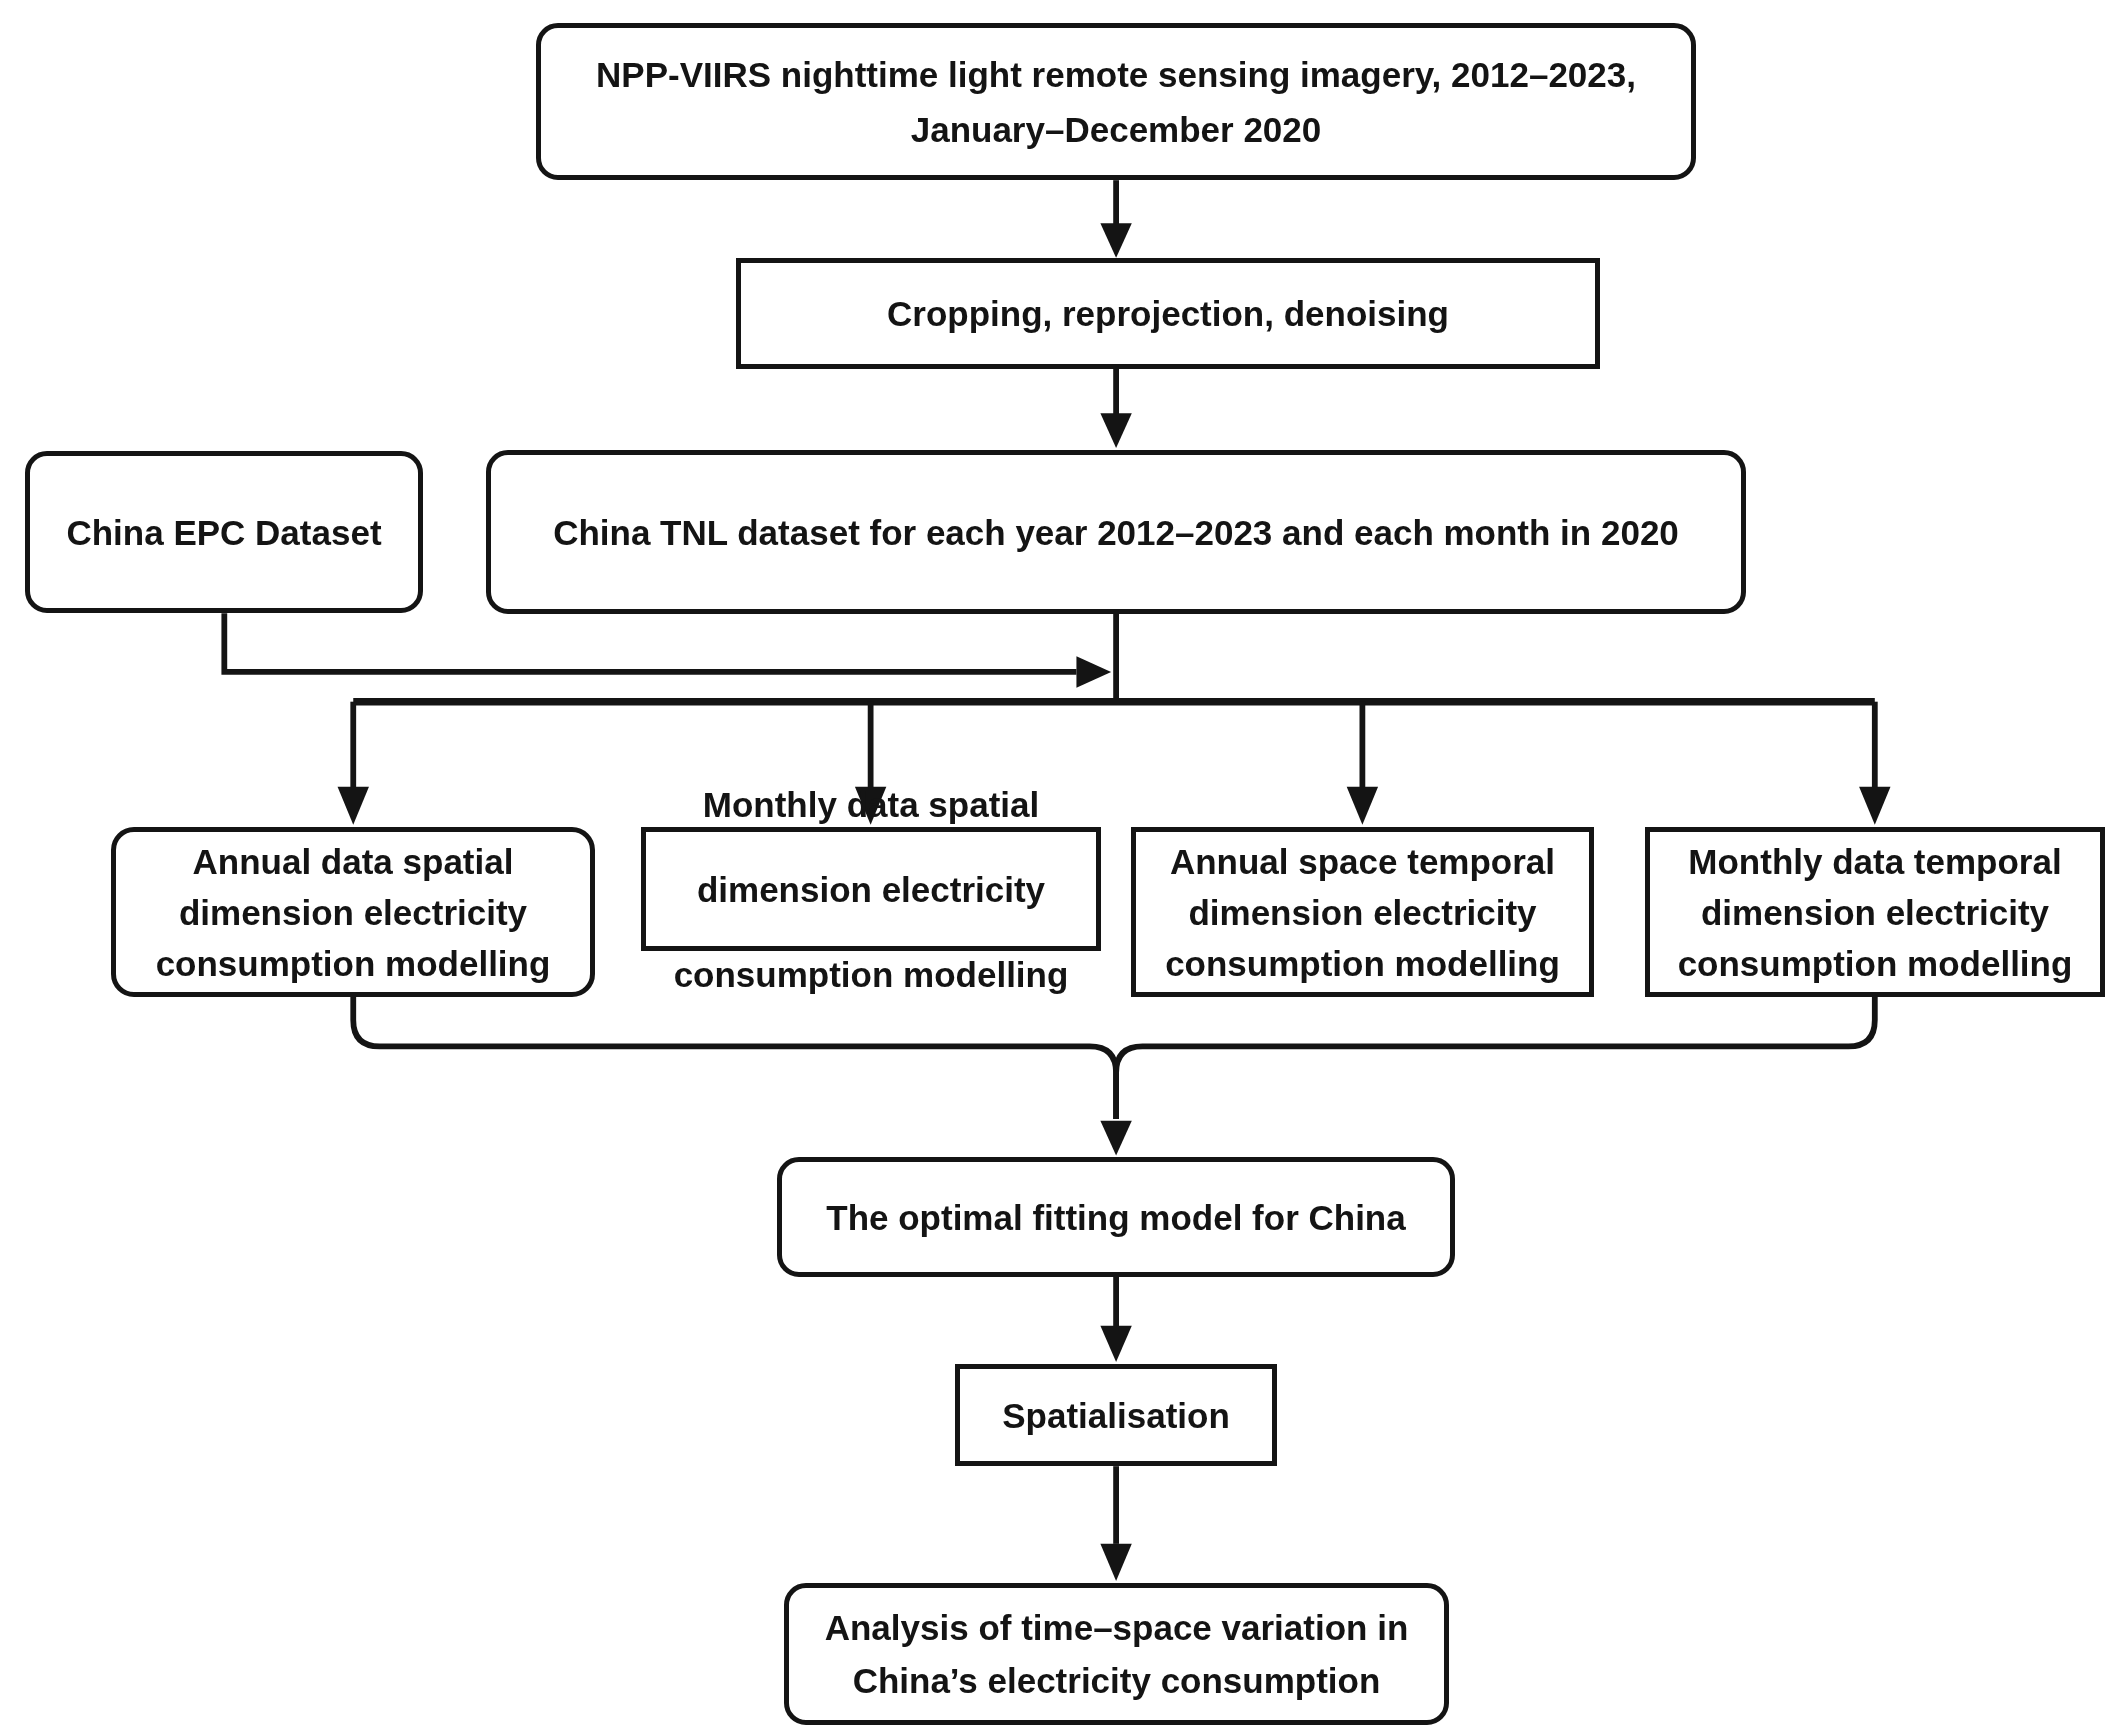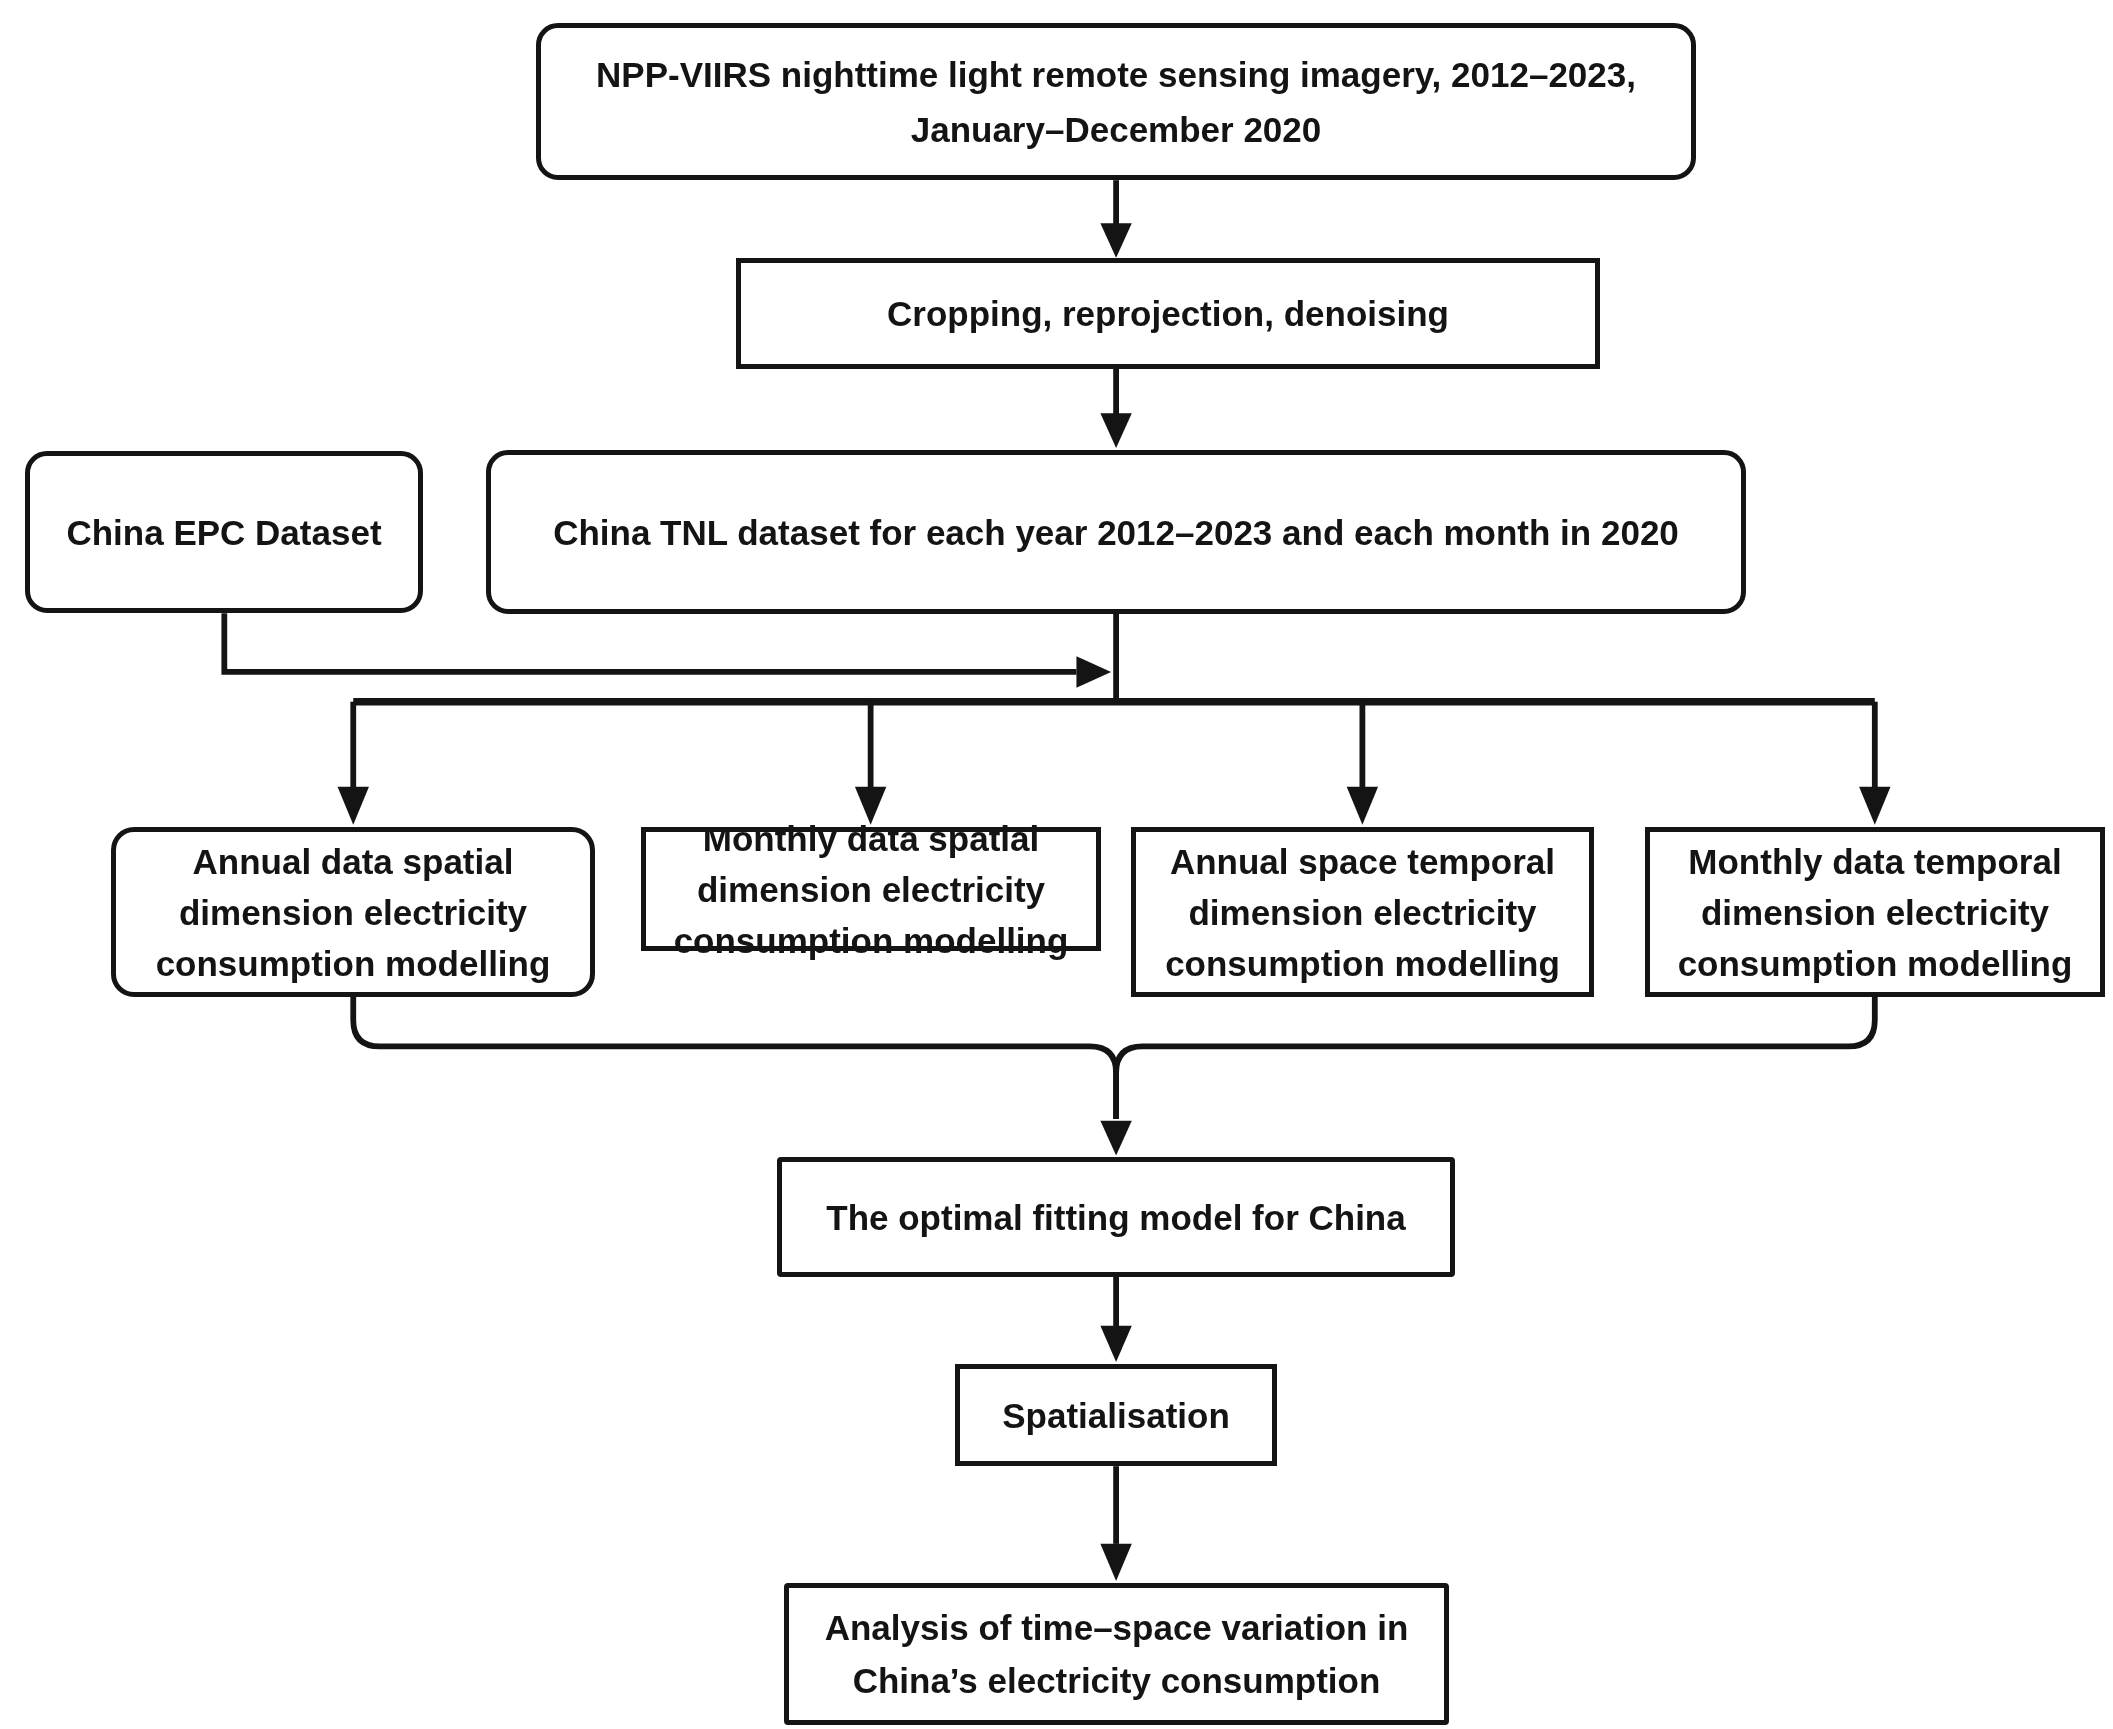--- a/index.html
+++ b/index.html
@@ -42,29 +42,29 @@
     align-items:center;
     justify-content:center;
     text-align:center;
     font-weight:700;
     font-size:35px;
     line-height:51px;
     color:var(--text);
   }
   .node .line{display:block;white-space:nowrap;}
   .terminator{border-radius:22px;}
-  .terminator-sm{border-radius:4px;}
+  .terminator-sm{border-radius:22px;}
 
   
   .n-imagery      {left:536px;  top:23px;   width:1160px; height:157px; line-height:55px;}
   .n-preprocess   {left:736px;  top:258px;  width:864px;  height:111px;}
   .n-epc          {left:25px;   top:451px;  width:398px;  height:162px;}
   .n-tnl          {left:486px;  top:450px;  width:1260px; height:164px;text-align:center;}
   .n-model-a      {left:111px;  top:827px; width:484px;  height:170px;border-radius:23px;}
-  .n-model-b      {left:641px;  top:827px; width:460px;  height:124px;}
+  .n-model-b      {left:641px;  top:827px; width:460px;  height:124px;gap:34px;}
   .n-model-c      {left:1131px; top:827px; width:463px;  height:170px;}
   .n-model-d      {left:1645px; top:827px; width:460px;  height:170px;}
   .n-optimal      {left:777px;  top:1157px; width:678px;  height:120px;}
   .n-spatial      {left:955px; top:1364px; width:322px;  height:102px;}
   .n-analysis     {left:784px;  top:1583px; width:665px;  height:142px; line-height:53px;}
 </style>
 </head>
 <body>
 
 <div class="flowchart">

